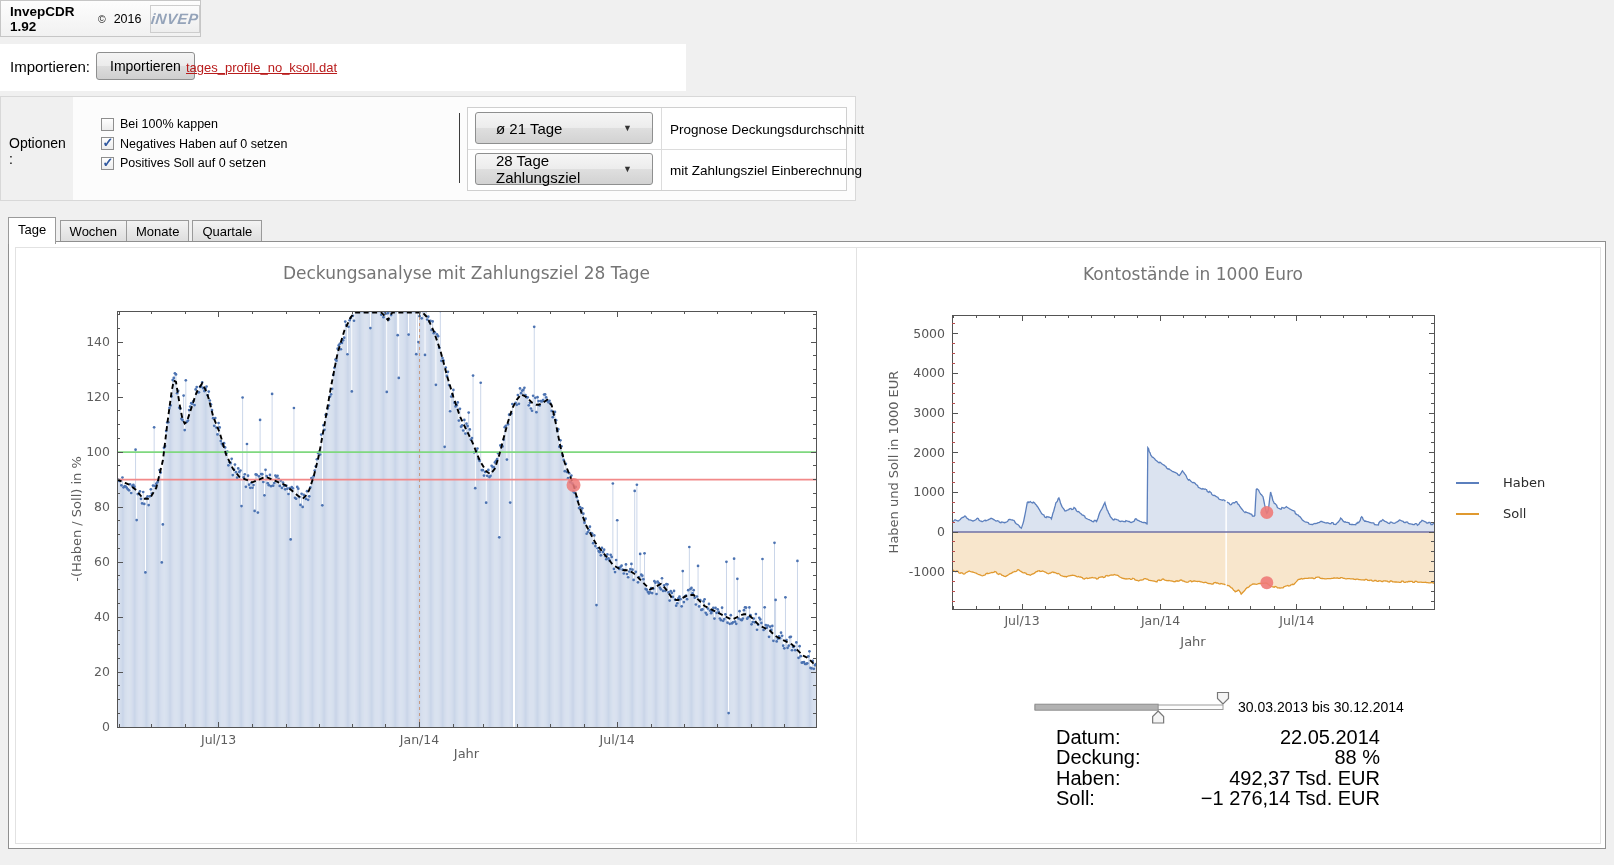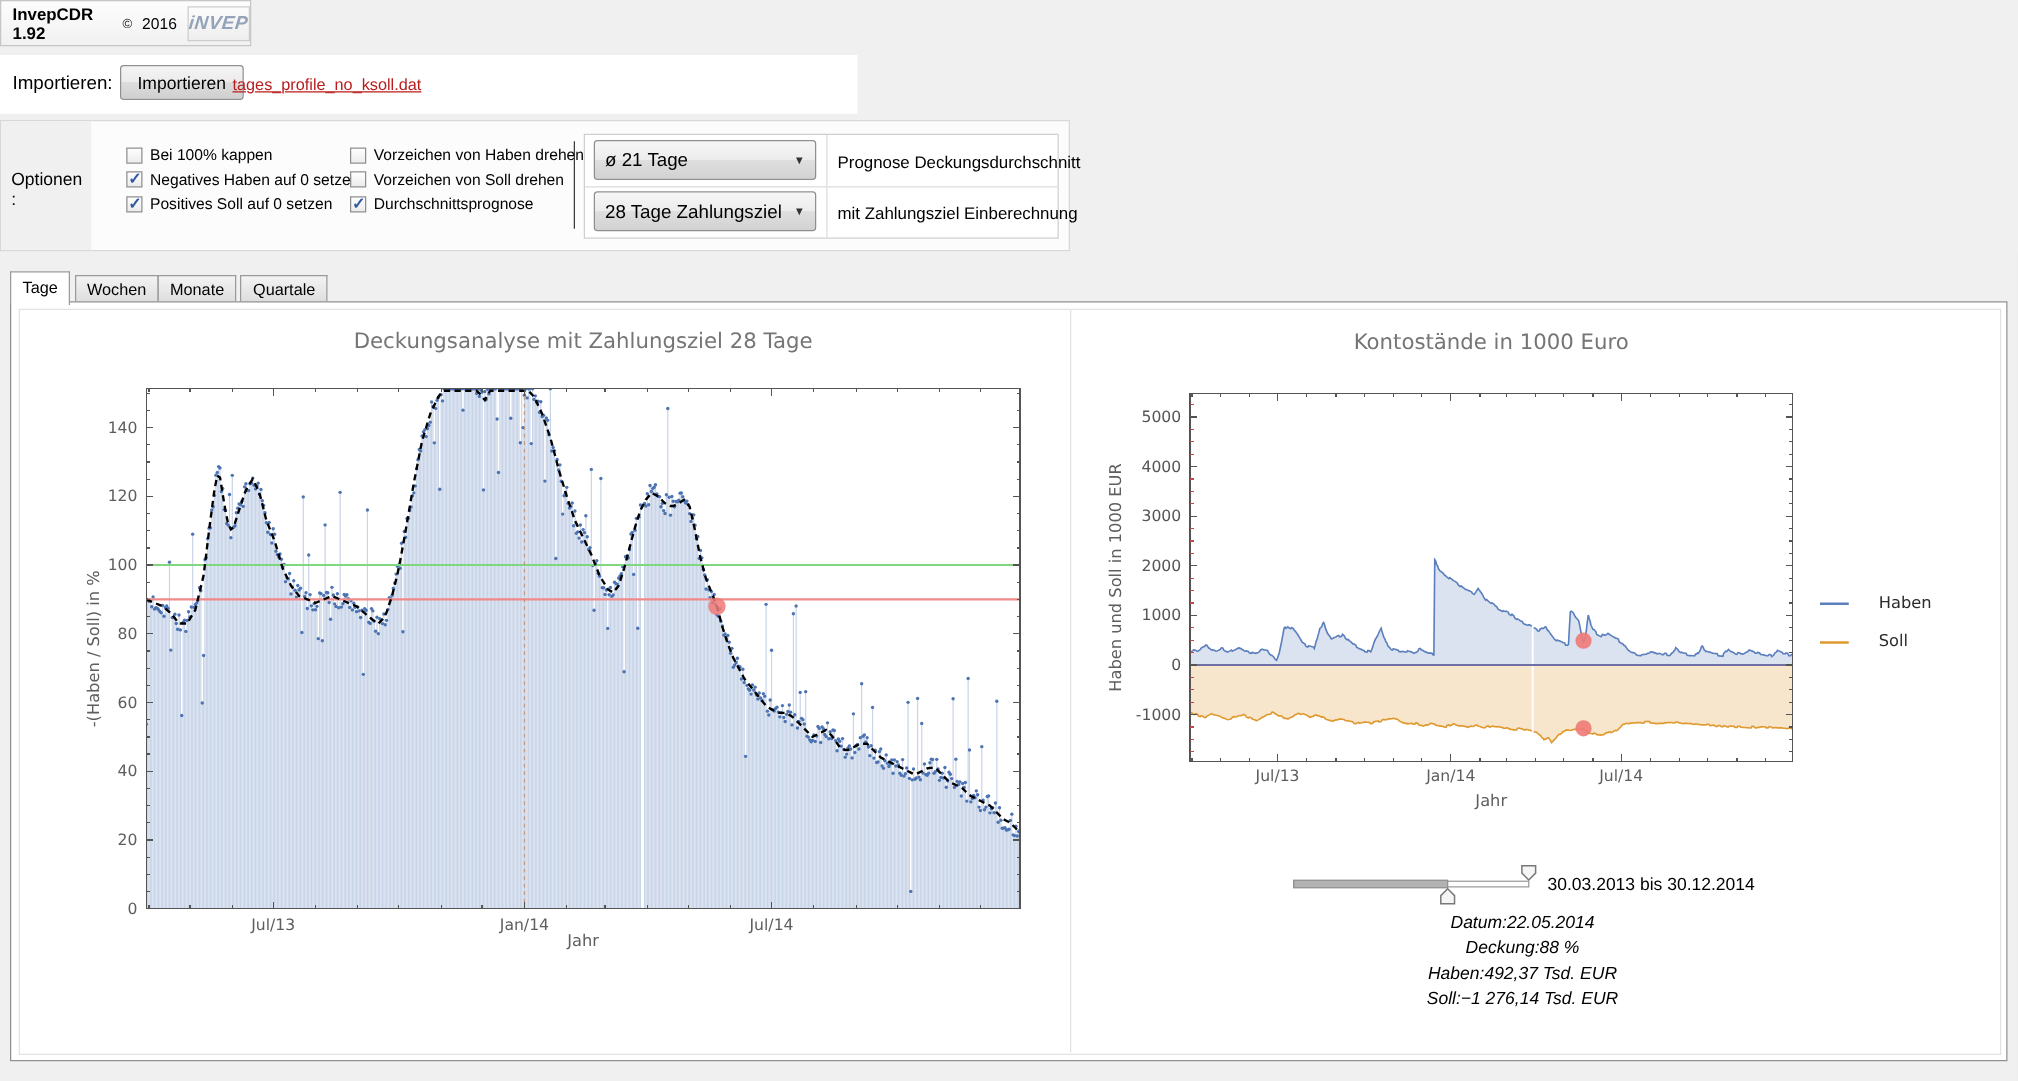--- a/index.html
+++ b/index.html
@@ -33,21 +33,21 @@
   .cb{width:13px;height:13px;border:1px solid #8e8e8e;background:linear-gradient(#fefefe,#ececec);box-sizing:border-box;
       position:relative;flex:0 0 auto;}
   .cb.checked::after{content:"\2713";position:absolute;left:0.5px;top:-3px;font-size:13px;font-weight:bold;color:#31599f;}
   .cblabel{font-size:12.5px;white-space:nowrap;}
   #opt-divider{left:458px;top:16px;width:1px;height:70px;background:#3c3c3c;}
   #dd-box{left:466px;top:10px;width:380px;height:84px;background:#fff;border:1px solid #cfcfcf;box-sizing:border-box;}
   #dd-vline{left:193px;top:0;width:1px;height:82px;background:#dcdcdc;}
   #dd-hline{left:0;top:41px;width:378px;height:1px;background:#dcdcdc;}
   .combo{position:absolute;width:178px;height:32px;border:1px solid #8e8f8f;border-radius:3px;
     background:linear-gradient(#f6f6f6,#ececec 50%,#dfdfdf 50%,#d2d2d2);display:flex;align-items:center;
-    padding:0 8px;box-sizing:border-box;font-size:15px;cursor:pointer;}
+    padding:0 20px;box-sizing:border-box;font-size:15px;cursor:pointer;}
   .combo .arrow{margin-left:auto;font-size:9px;color:#333;}
   #dd1{left:7px;top:4px;} #dd2{left:7px;top:45px;}
   .ddlabel{position:absolute;left:202px;font-size:13.5px;white-space:nowrap;}
   #dd1-label{top:14px;} #dd2-label{top:55px;}
   
   #tabstrip{left:8px;top:217px;height:25px;}
   .tab{position:absolute;top:3px;height:21px;border:1px solid #9a9a9a;border-bottom:none;
     background:linear-gradient(#f3f3f3,#ddd);font-size:13px;padding:0 9px;line-height:21px;cursor:pointer;}
   .tab.active{top:0;height:26px;background:#fff;line-height:23px;z-index:5;}
   
@@ -64,21 +64,21 @@
   .ylabelwrap{white-space:nowrap;}
   
   #legend{left:1456px;top:459px;}
   .legrow{display:flex;align-items:center;gap:24px;margin-bottom:10px;margin-top:16px;}
   .legline{width:23px;height:0;border-top:2px solid #000;}
   .leglabel{font-size:13px;color:#2b2b2b;font-family:"DejaVu Sans",sans-serif;}
   
   #slider-svg{left:1030px;top:692px;}
   #range-label{left:1238px;top:699px;font-size:14px;}
   #info{left:1056px;top:727px;width:324px;}
-  .inforow{display:flex;justify-content:center;font-size:14px;line-height:20.4px;font-style:italic;}
+  .inforow{display:flex;justify-content:space-between;font-size:20px;line-height:20.4px;}
 </style>
 </head>
 <body>
 
 <div id="app">
 
   <div id="header-box" class="abs">
     <span id="app-title">InvepCDR 1.92</span>
     <span id="copy-sym">©</span>
     <span id="copy-year">2016</span>
@@ -102,34 +102,20 @@
           <span class="cb"></span>
           <span class="cblabel">Bei 100% kappen</span>
         </div>
         <div class="cbrow">
           <span class="cb checked"></span>
           <span class="cblabel">Negatives Haben auf 0 setzen</span>
         </div>
         <div class="cbrow">
           <span class="cb checked"></span>
           <span class="cblabel">Positives Soll auf 0 setzen</span>
-        </div>
-      </div>
-    <div id="cb-col2" class="cbcol abs">
-        <div class="cbrow">
-          <span class="cb"></span>
-          <span class="cblabel">Vorzeichen von Haben drehen</span>
-        </div>
-        <div class="cbrow">
-          <span class="cb"></span>
-          <span class="cblabel">Vorzeichen von Soll drehen</span>
-        </div>
-        <div class="cbrow">
-          <span class="cb checked"></span>
-          <span class="cblabel">Durchschnittsprognose</span>
         </div>
       </div>
     <div id="opt-divider" class="abs"></div>
     <div id="dd-box" class="abs">
       <div id="dd-vline" class="abs"></div>
       <div id="dd-hline" class="abs"></div>
       <div id="dd1" class="combo">
         <span>ø 21 Tage</span>
         <span class="arrow">▼</span>
       </div>

